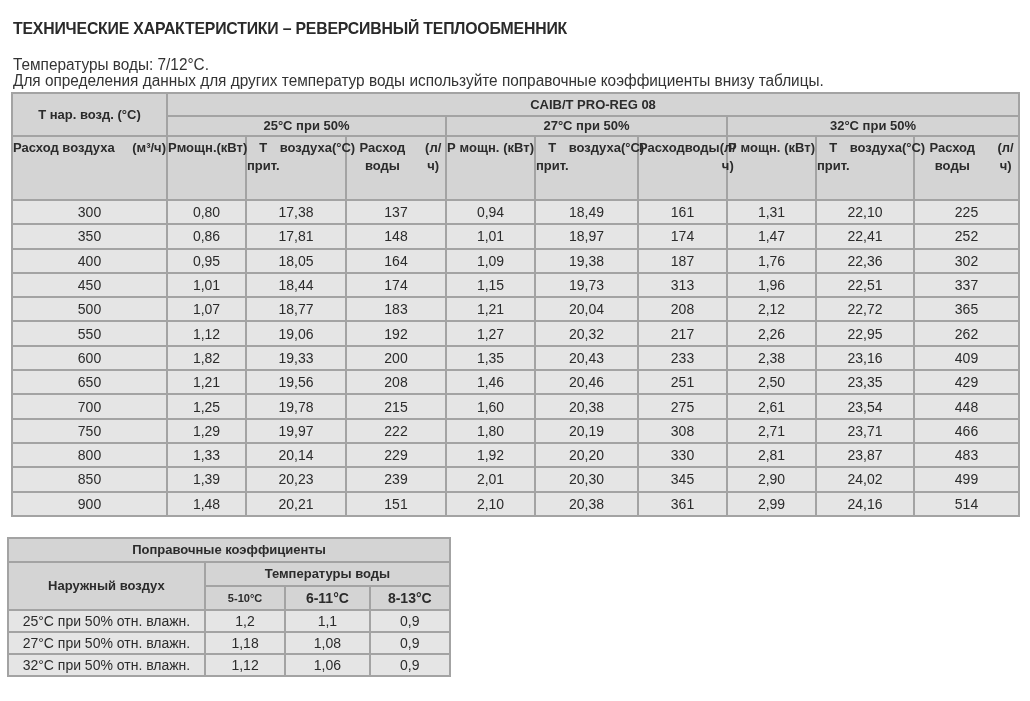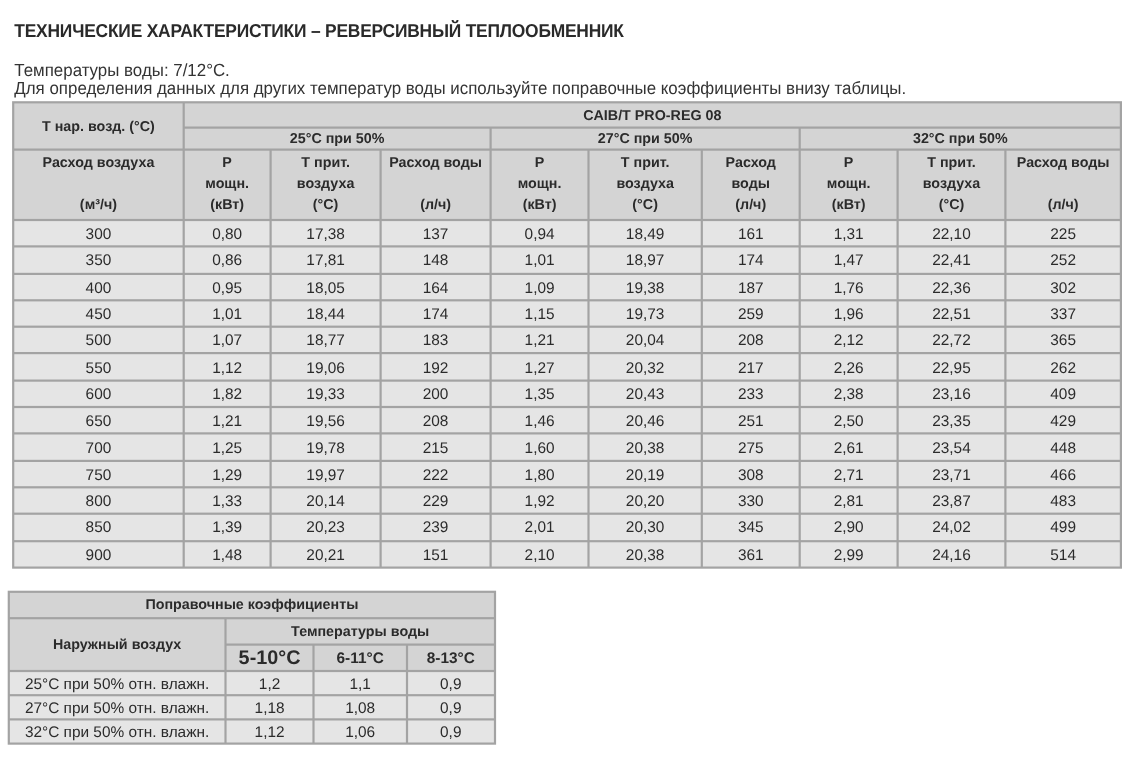--- a/index.html
+++ b/index.html
@@ -41,21 +41,21 @@
       line-height: 18px;
     }
     td { background: #e5e5e5; font-size: 14px; }
 
     #main { left: 11px; top: 92px; width: 1009px; }
     #main .h1 th { height: 21px; }
     #main .h2 th { height: 16px; }
     #main .h3 th { height: 60px; vertical-align: top; padding-top: 2px; }
     #main td { height: 22.3px; line-height: 20px; }
 
-    .hcell { display: flex; flex-direction: column; justify-content: space-between; height: 56px; }
+    .hcell { display: flex; flex-direction: row; justify-content: space-between; height: 56px; }
 
     #corr { left: 7px; top: 537px; width: 444px; }
     #corr th { height: 22px; }
     #corr td { height: 20px; line-height: 20px; }
     #corr td.lbl { text-align: center; }
   </style>
 </head>
 <body>
 
 <div class="title">ТЕХНИЧЕСКИЕ ХАРАКТЕРИСТИКИ – РЕВЕРСИВНЫЙ ТЕПЛООБМЕННИК</div>
@@ -194,21 +194,21 @@
         <td>22,36</td>
         <td>302</td>
       </tr>
       <tr>
         <td>450</td>
         <td>1,01</td>
         <td>18,44</td>
         <td>174</td>
         <td>1,15</td>
         <td>19,73</td>
-        <td>259</td>
+        <td>313</td>
         <td>1,96</td>
         <td>22,51</td>
         <td>337</td>
       </tr>
       <tr>
         <td>500</td>
         <td>1,07</td>
         <td>18,77</td>
         <td>183</td>
         <td>1,21</td>
@@ -326,21 +326,21 @@
   </colgroup>
   <thead>
     <tr>
       <th colspan="4">Поправочные коэффициенты</th>
     </tr>
     <tr>
       <th rowspan="2">Наружный воздух</th>
       <th colspan="3">Температуры воды</th>
     </tr>
     <tr>
-      <th style="font-size:18px">5-10°C</th>
+      <th style="font-size:11px">5-10°C</th>
       <th style="font-size:14px">6-11°C</th>
       <th style="font-size:14px">8-13°C</th>
     </tr>
   </thead>
   <tbody id="corr-body">
       <tr>
         <td class="lbl">25°C при 50% отн. влажн.</td>
         <td>1,2</td>
         <td>1,1</td>
         <td>0,9</td>

